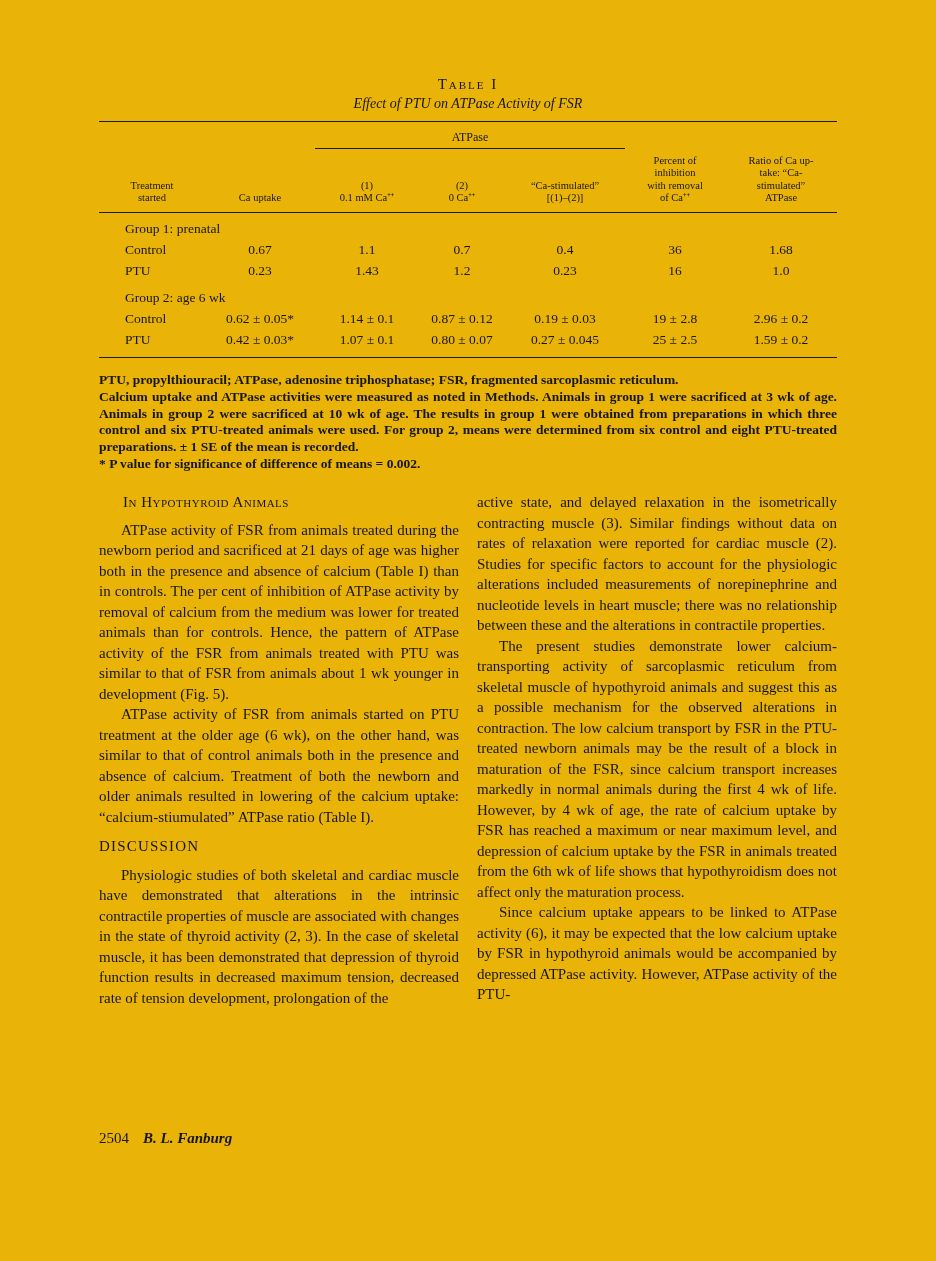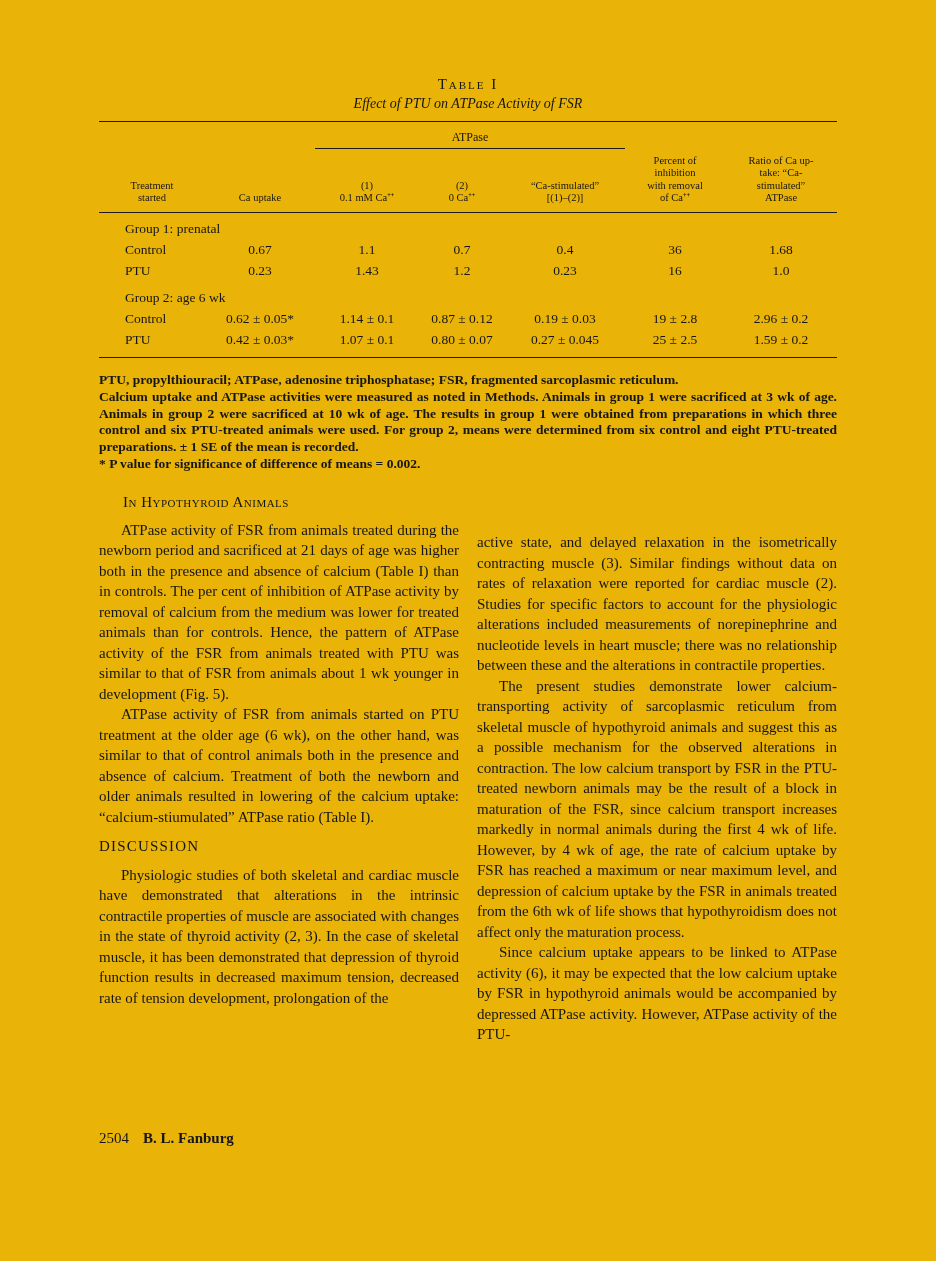--- a/index.html
+++ b/index.html
@@ -81,21 +81,21 @@
     display: flex;
     gap: 18px;
   }
   .col {
     width: 360px;
     font-size: 15px;
     line-height: 20.5px;
     text-align: justify;
   }
   .col p { text-indent: 22px; margin: 0; }
-  .col p.no-indent { text-indent: 0; margin-top: 40px; }
+  .col p.no-indent { text-indent: 0; }
   h3.run-head {
     font-variant: small-caps;
     font-weight: normal;
     font-size: 15px;
     letter-spacing: 0.5px;
     padding-left: 24px;
     margin: 0 0 7px 0;
   }
   h3.discussion {
     font-weight: normal;
@@ -107,21 +107,21 @@
   
   .footer {
     position: absolute;
     top: 1130px;
     left: 99px;
     font-size: 15px;
     display: flex;
     gap: 14px;
     align-items: baseline;
   }
-  .footer .author { font-weight: bold; }
+  .footer .author { font-style: italic; font-weight: bold; }
 </style>
 </head>
 <body>
 
 <div class="page">
 
   <div class="table-block">
     <div class="table-title">Table I</div>
     <div class="table-subtitle">Effect of PTU on ATPase Activity of FSR</div>
 

